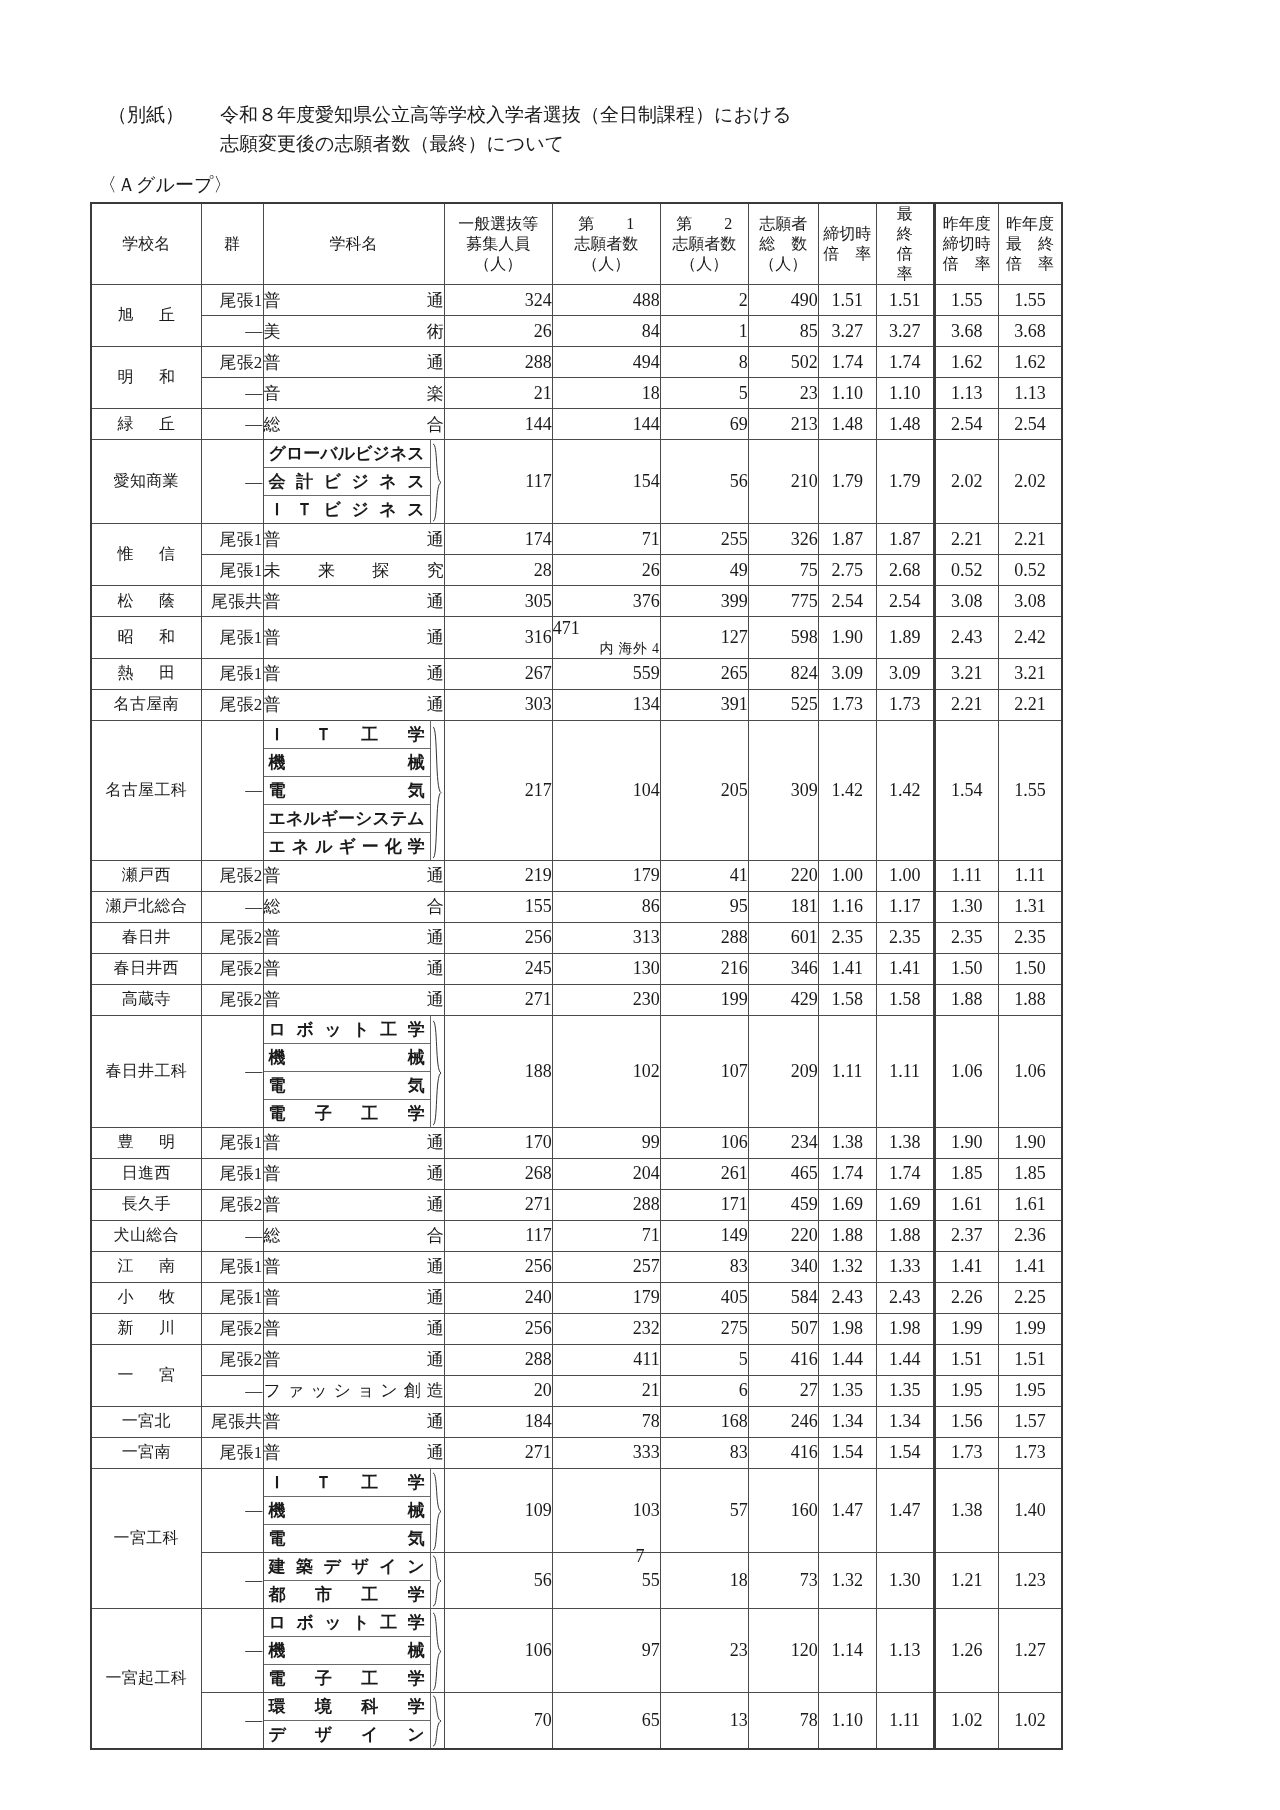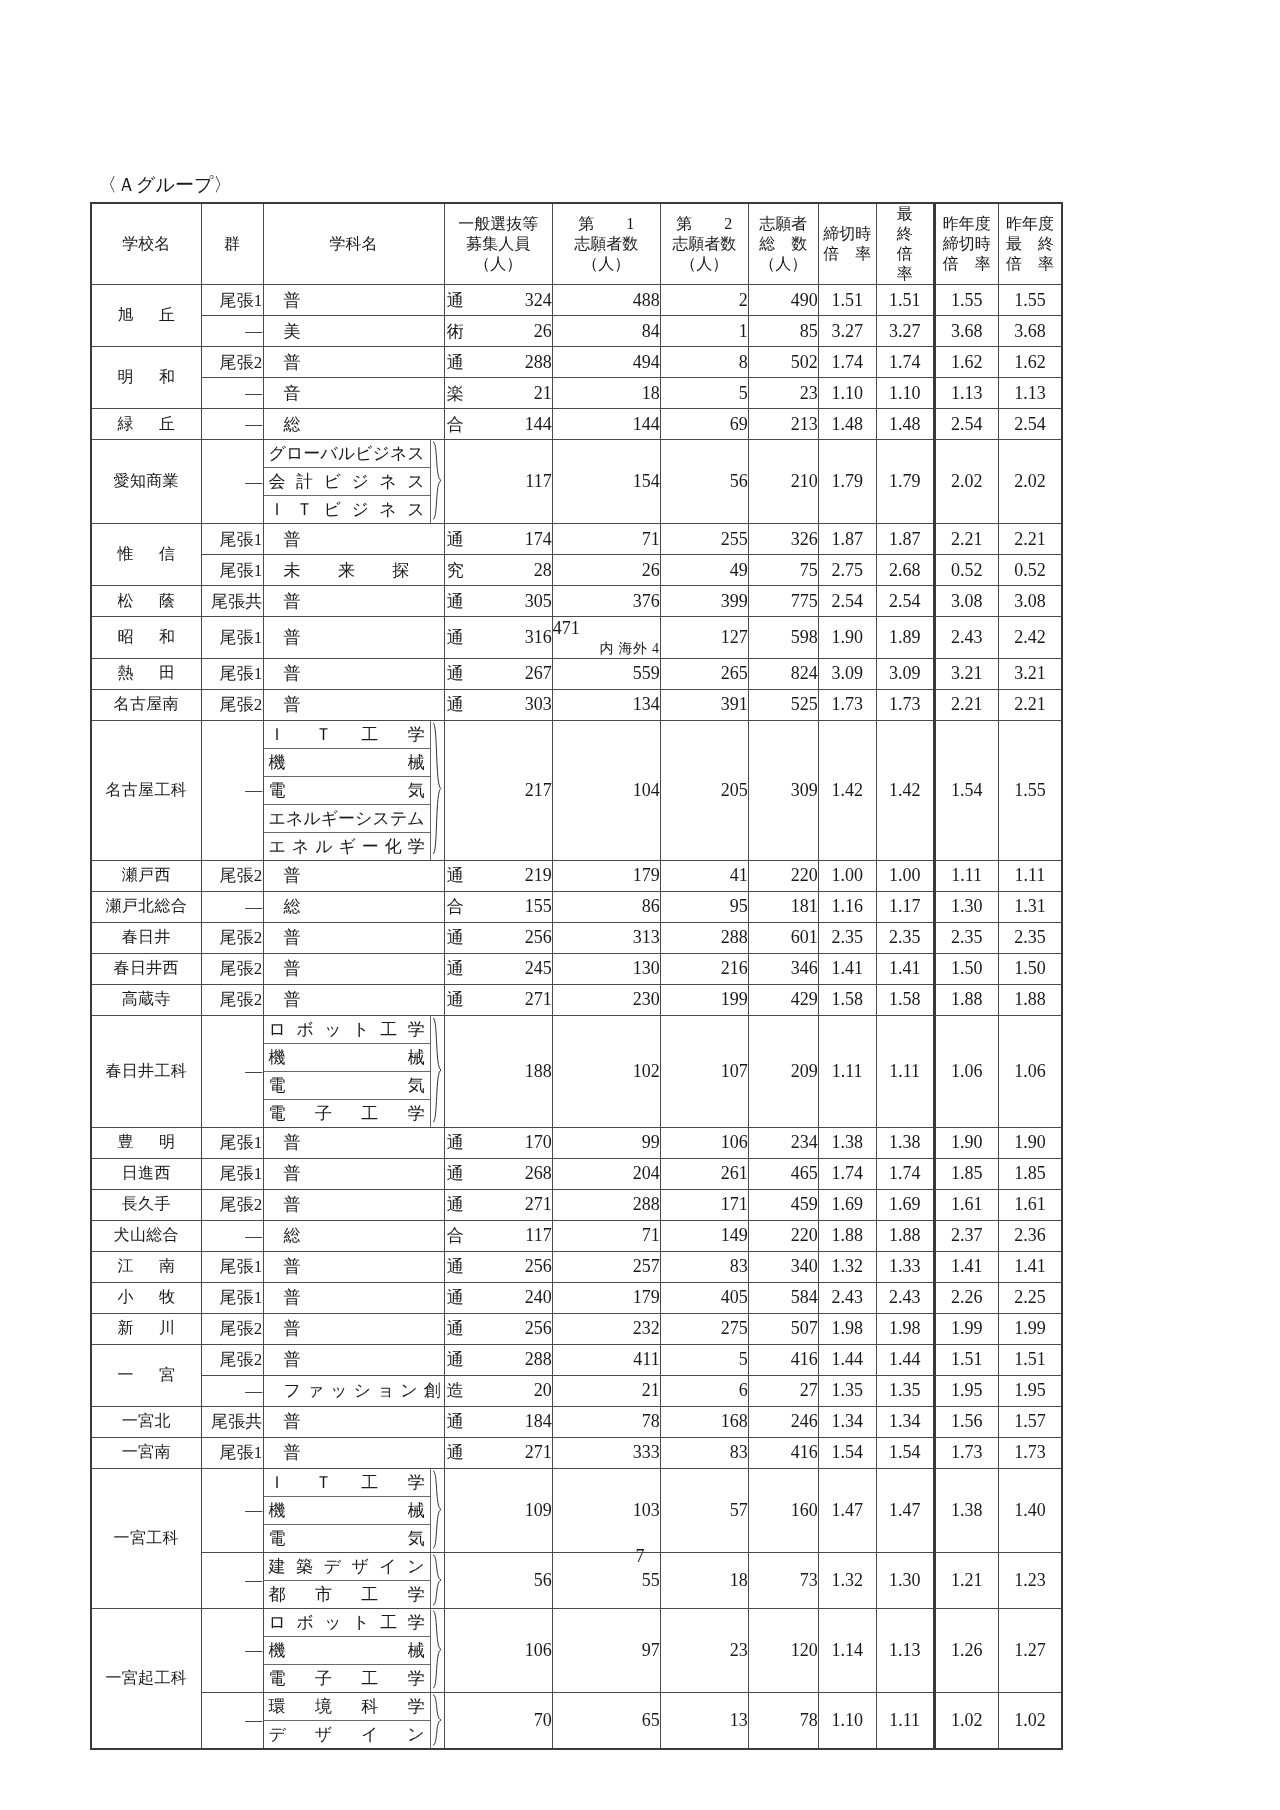--- a/index.html
+++ b/index.html
@@ -100,21 +100,20 @@
   td.dept {
     font-size: 17px;
     padding: 0 5px;
     white-space: nowrap;
   }
   .dept-spread {
     display: block;
     text-align: justify;
     text-align-last: justify;
     width: 100%;
-    margin-left: 20px;
   }
   .dept-small { font-size: 14px; }
   .dept-smaller { font-size: 12.5px; }
   td.num {
     text-align: right;
     font-size: 18px;
     padding: 0 7px 0 2px;
     white-space: nowrap;
   }
   td.num.center { text-align: center; padding: 0 2px; }
@@ -132,21 +131,22 @@
     line-height: 1.25;
   }
 
   
   td.deptgroup {
     padding: 0;
     position: relative;
   }
   .dgwrap {
     display: flex;
-    align-items: flex-start;
+    align-items: flex-end;
+    font-weight: bold;
   }
   .dglist {
     flex: 1 1 auto;
     border-right: 1px solid #6a6a6a;
   }
   .dglist .dgitem {
     font-size: 17px;
     padding: 2px 5px;
     border-bottom: 1px solid #6a6a6a;
     white-space: nowrap;
@@ -174,20 +174,23 @@
     top: 1546px;
     text-align: center;
     font-size: 18px;
   }
 </style>
 </head>
 <body>
 
 <div class="page">
 
+  <div class="doc-head">
+    <span class="tag">（別紙）</span><span class="lines"><span>令和８年度愛知県公立高等学校入学者選抜（全日制課程）における</span><br><span>志願変更後の志願者数（最終）について</span></span>
+  </div>
 
   <div class="group-label">〈Ａグループ〉</div>
 
   <table class="main">
     <colgroup>
       <col class="c-school">
         <col class="c-gun">
         <col class="c-dept">
         <col class="c-boshu">
       <col class="c-d1">

